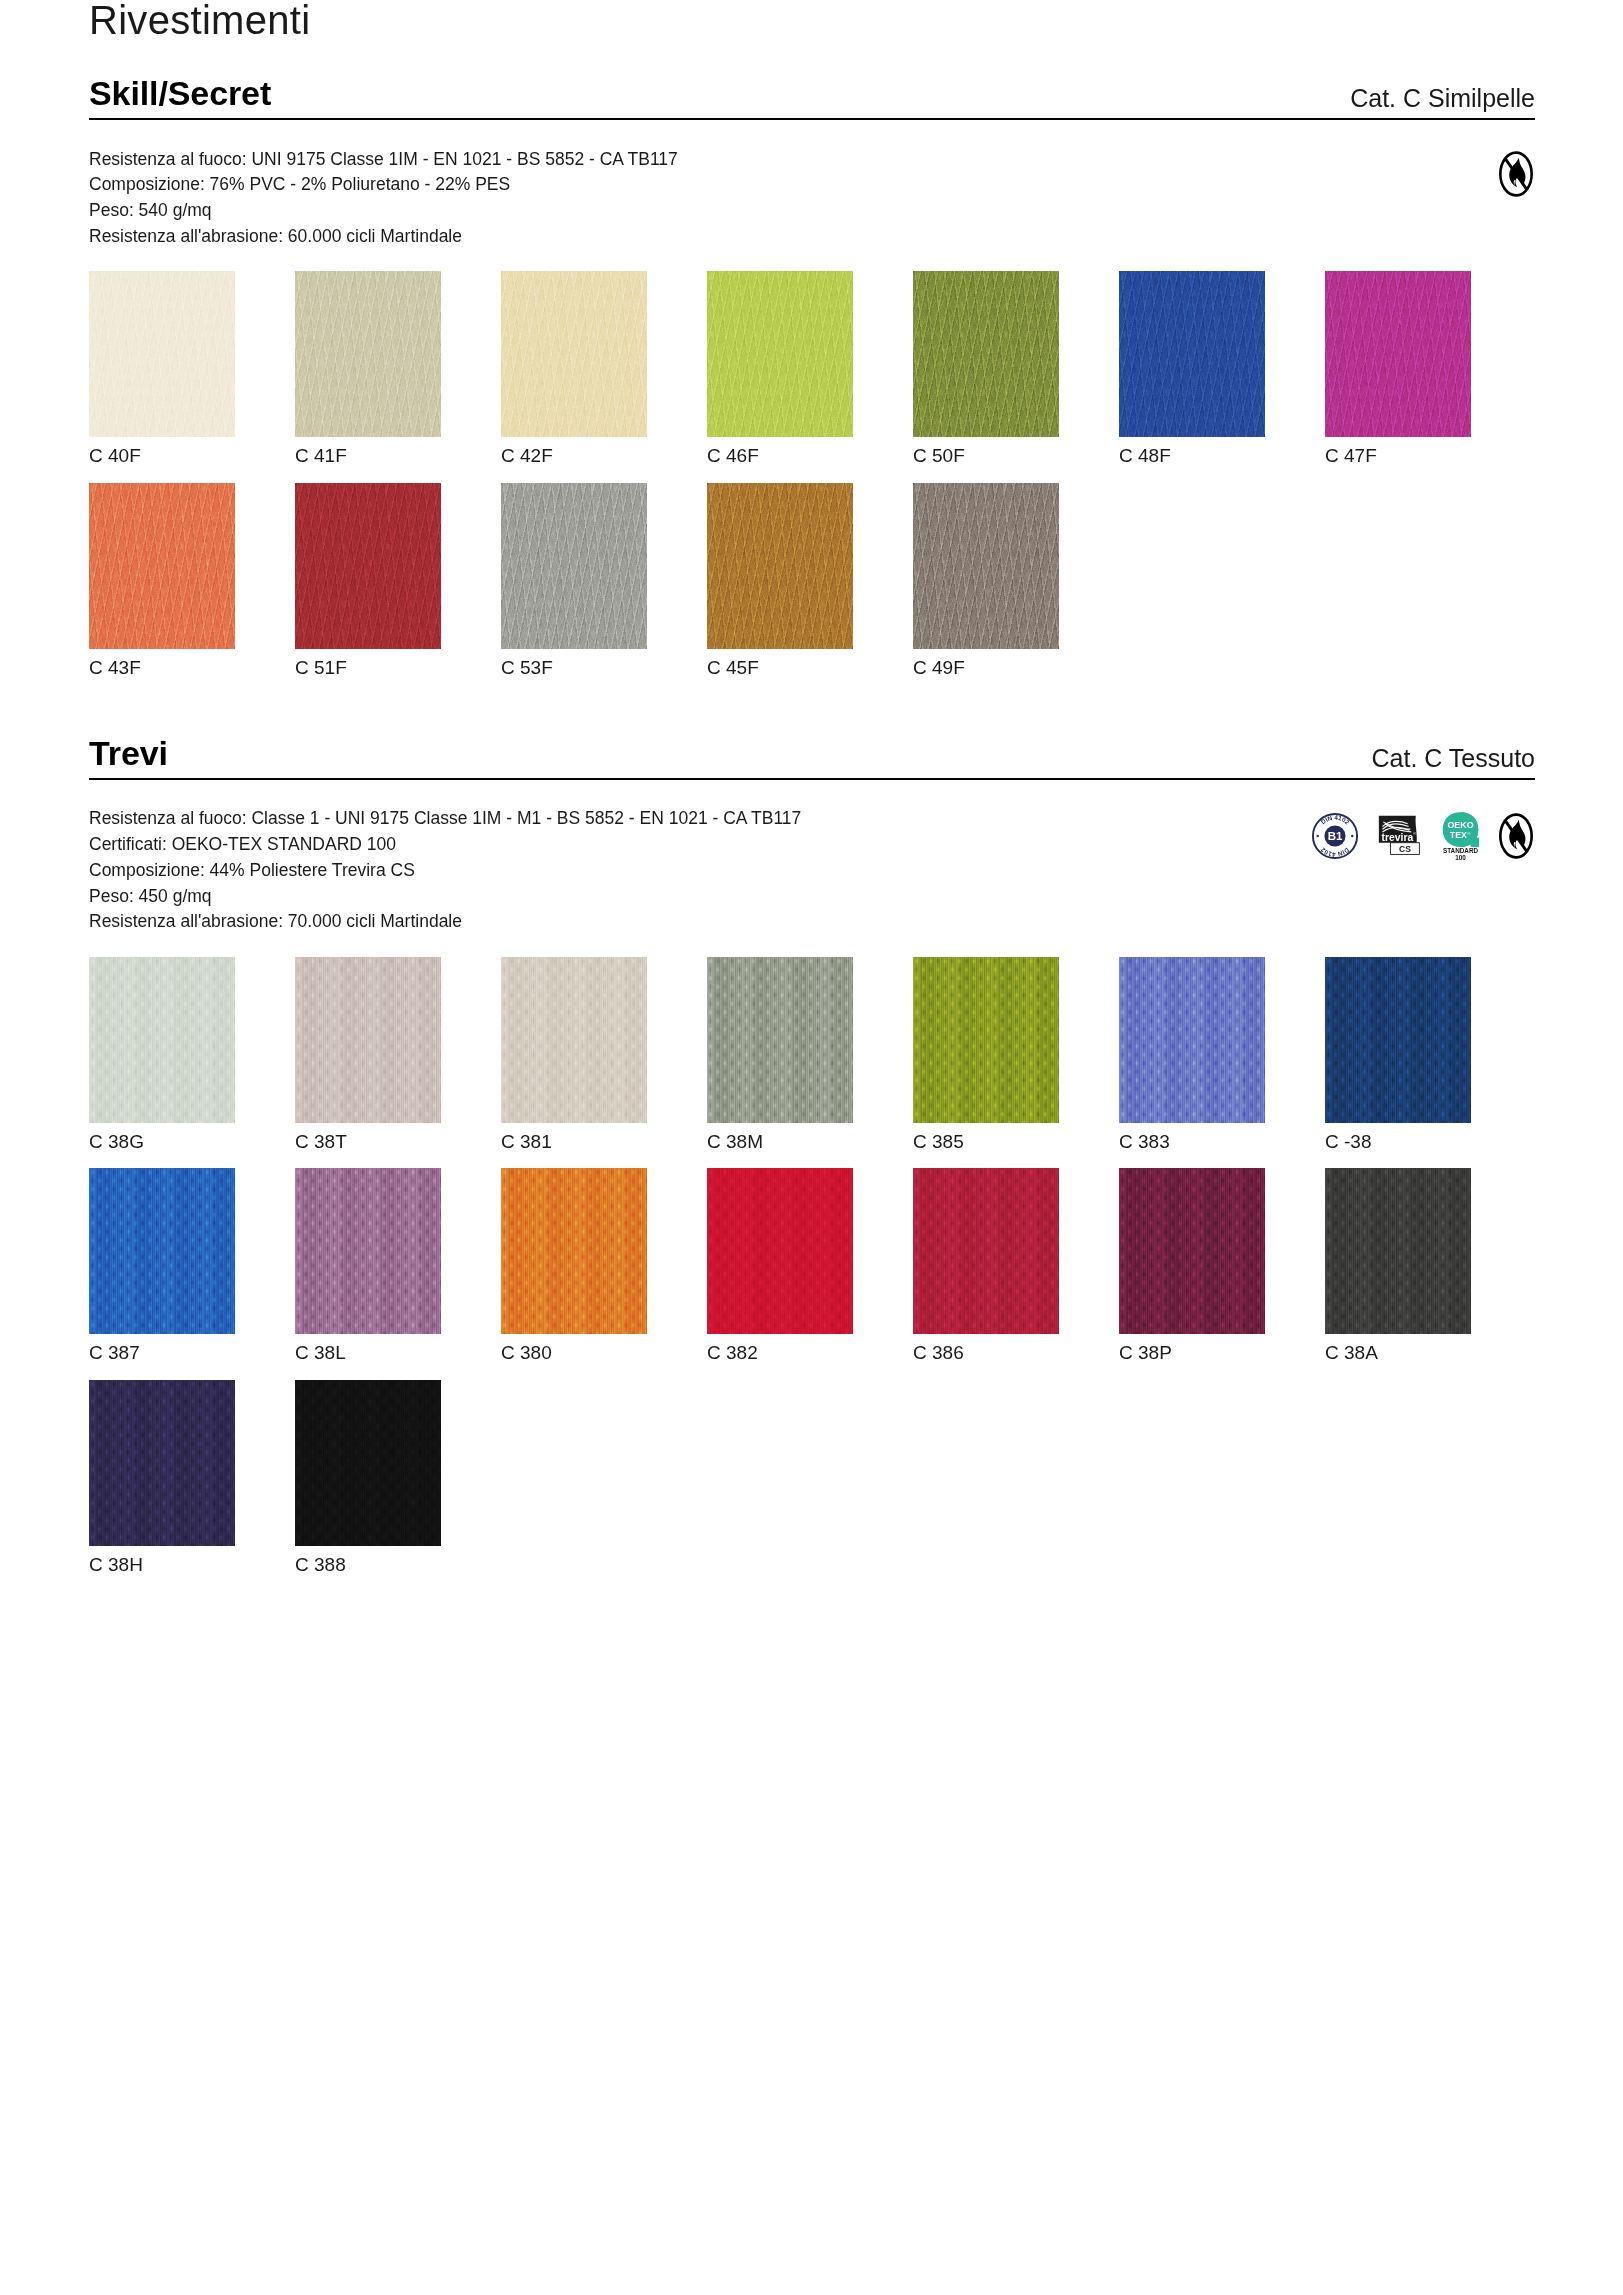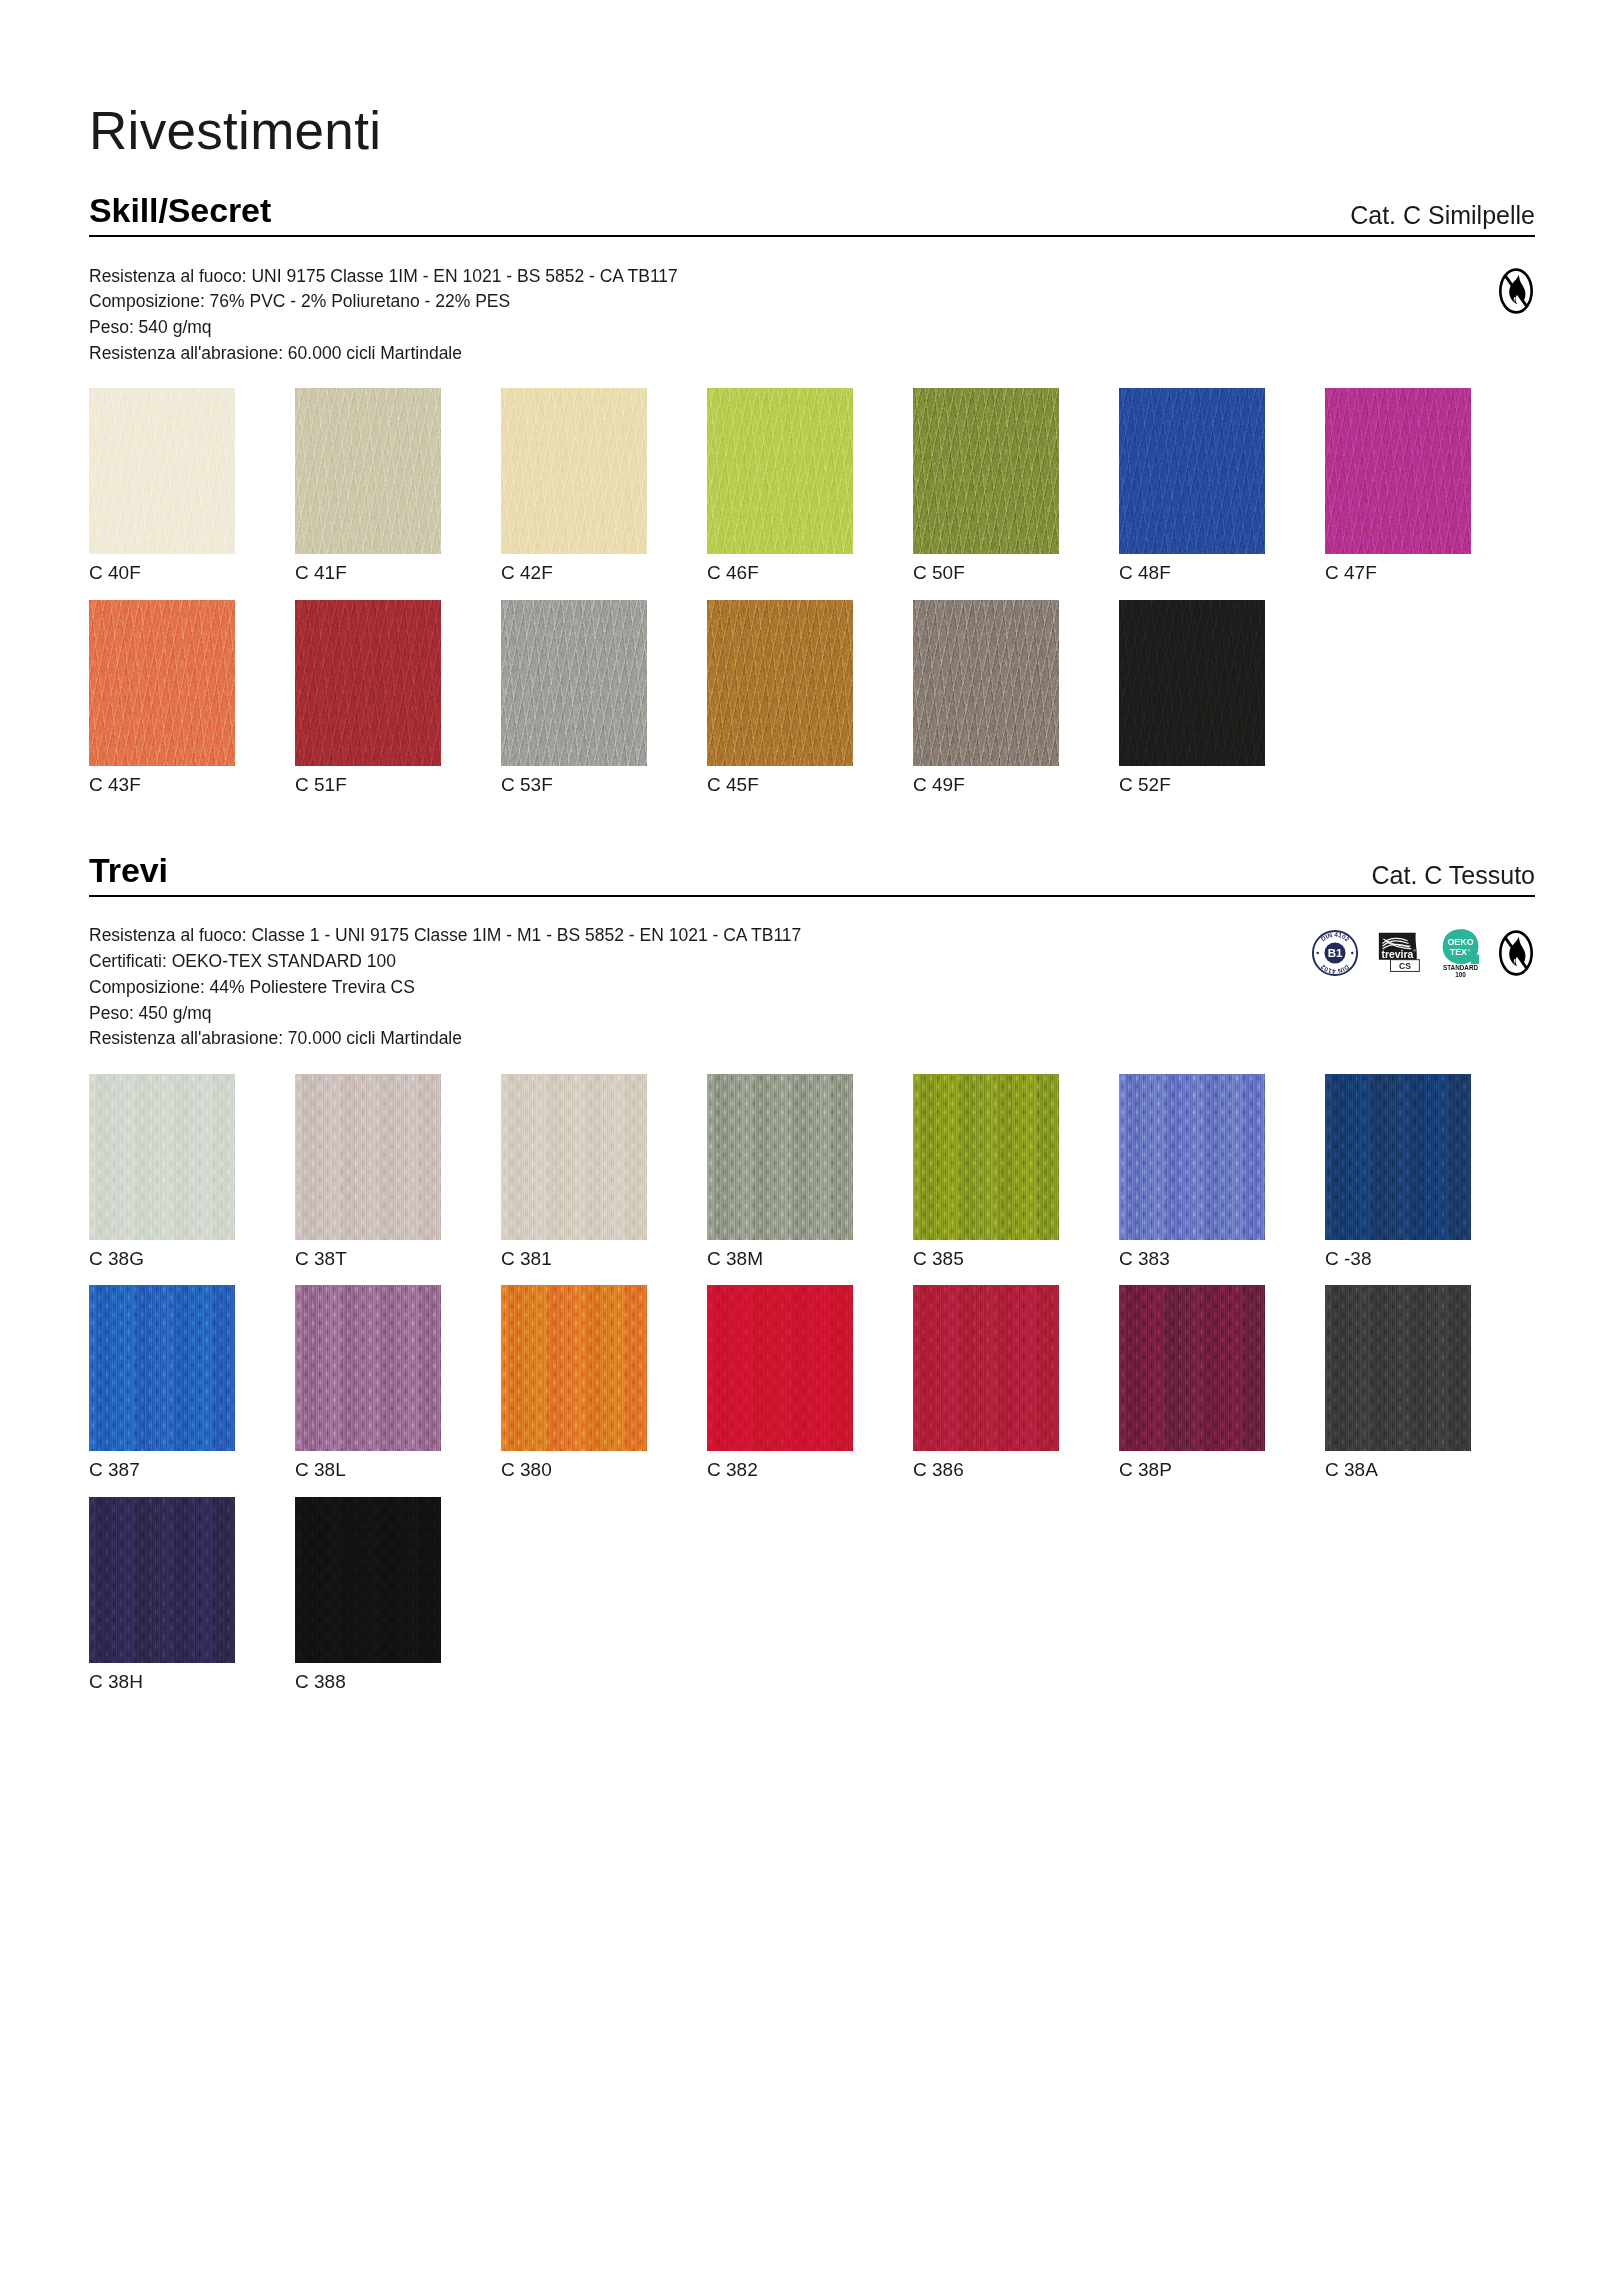--- a/index.html
+++ b/index.html
@@ -18,25 +18,24 @@
     position: relative;
     width: 1624px;
     height: 2295px;
     box-sizing: border-box;
     padding: 0 89px;
     background: #ffffff;
   }
 
   
   .page-title {
-    font-size: 53px;
+    font-size: 40px;
     font-weight: 300;
     letter-spacing: 0.3px;
     line-height: 1;
-    padding-top: 104px;
     margin: 0 0 36px 0;
     color: #1a1a1a;
   }
 
   
   .section { position: relative; }
   .section + .section { margin-top: 57px; }
 
   .section-headrow {
     display: flex;
@@ -225,24 +224,20 @@
               <div class="swatch leather" style="background-color: rgb(157, 157, 152);"></div>
               <div class="swatch-label">C 53F</div>
             </div>
             <div class="swatch-cell">
               <div class="swatch leather" style="background-color: rgb(169, 116, 47);"></div>
               <div class="swatch-label">C 45F</div>
             </div>
             <div class="swatch-cell">
               <div class="swatch leather" style="background-color: rgb(134, 122, 113);"></div>
               <div class="swatch-label">C 49F</div>
-            </div>
-            <div class="swatch-cell">
-              <div class="swatch leather" style="background-color: rgb(28, 28, 26);"></div>
-              <div class="swatch-label">C 52F</div>
             </div>
           </div>
     </div>
   </div>
 
   <div class="section">
     <div class="section-headrow">
       <div class="section-name">Trevi</div>
       <div class="section-cat">Cat. C Tessuto</div>
     </div>

